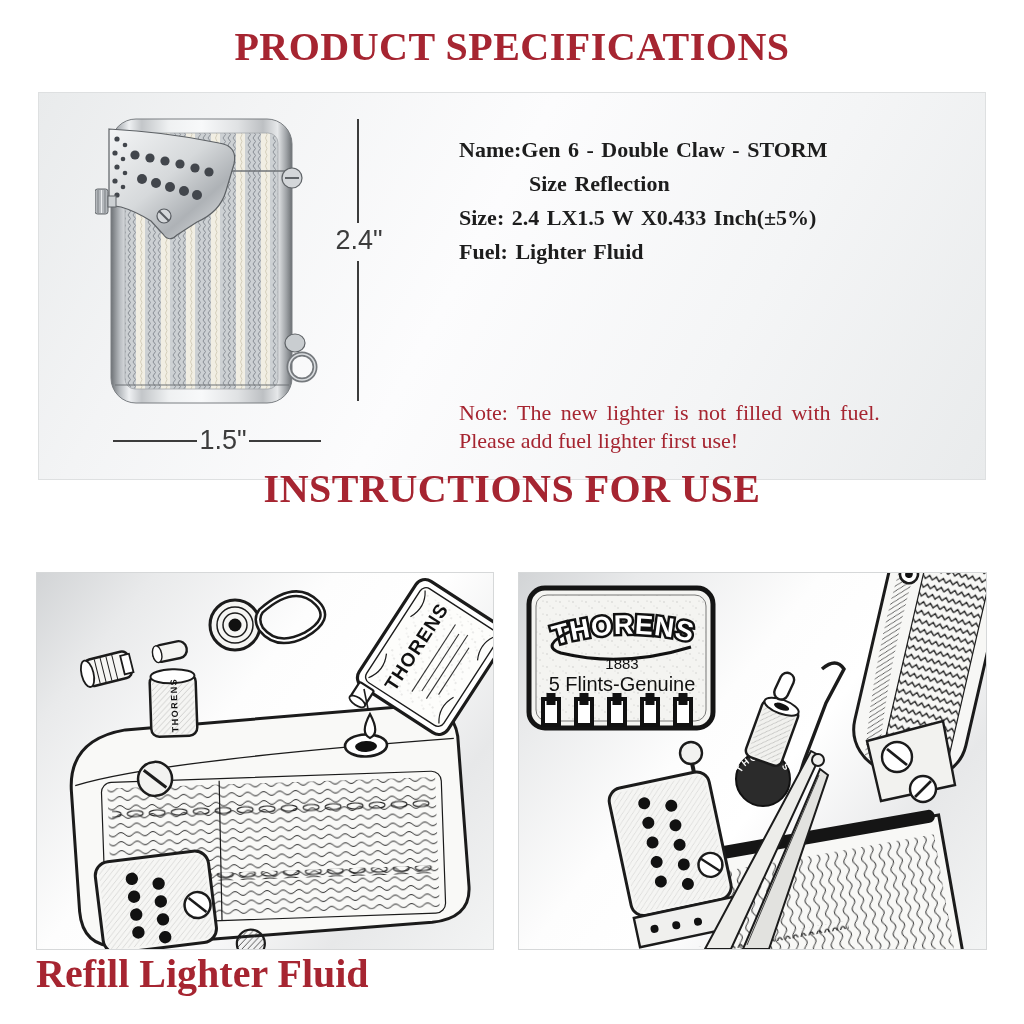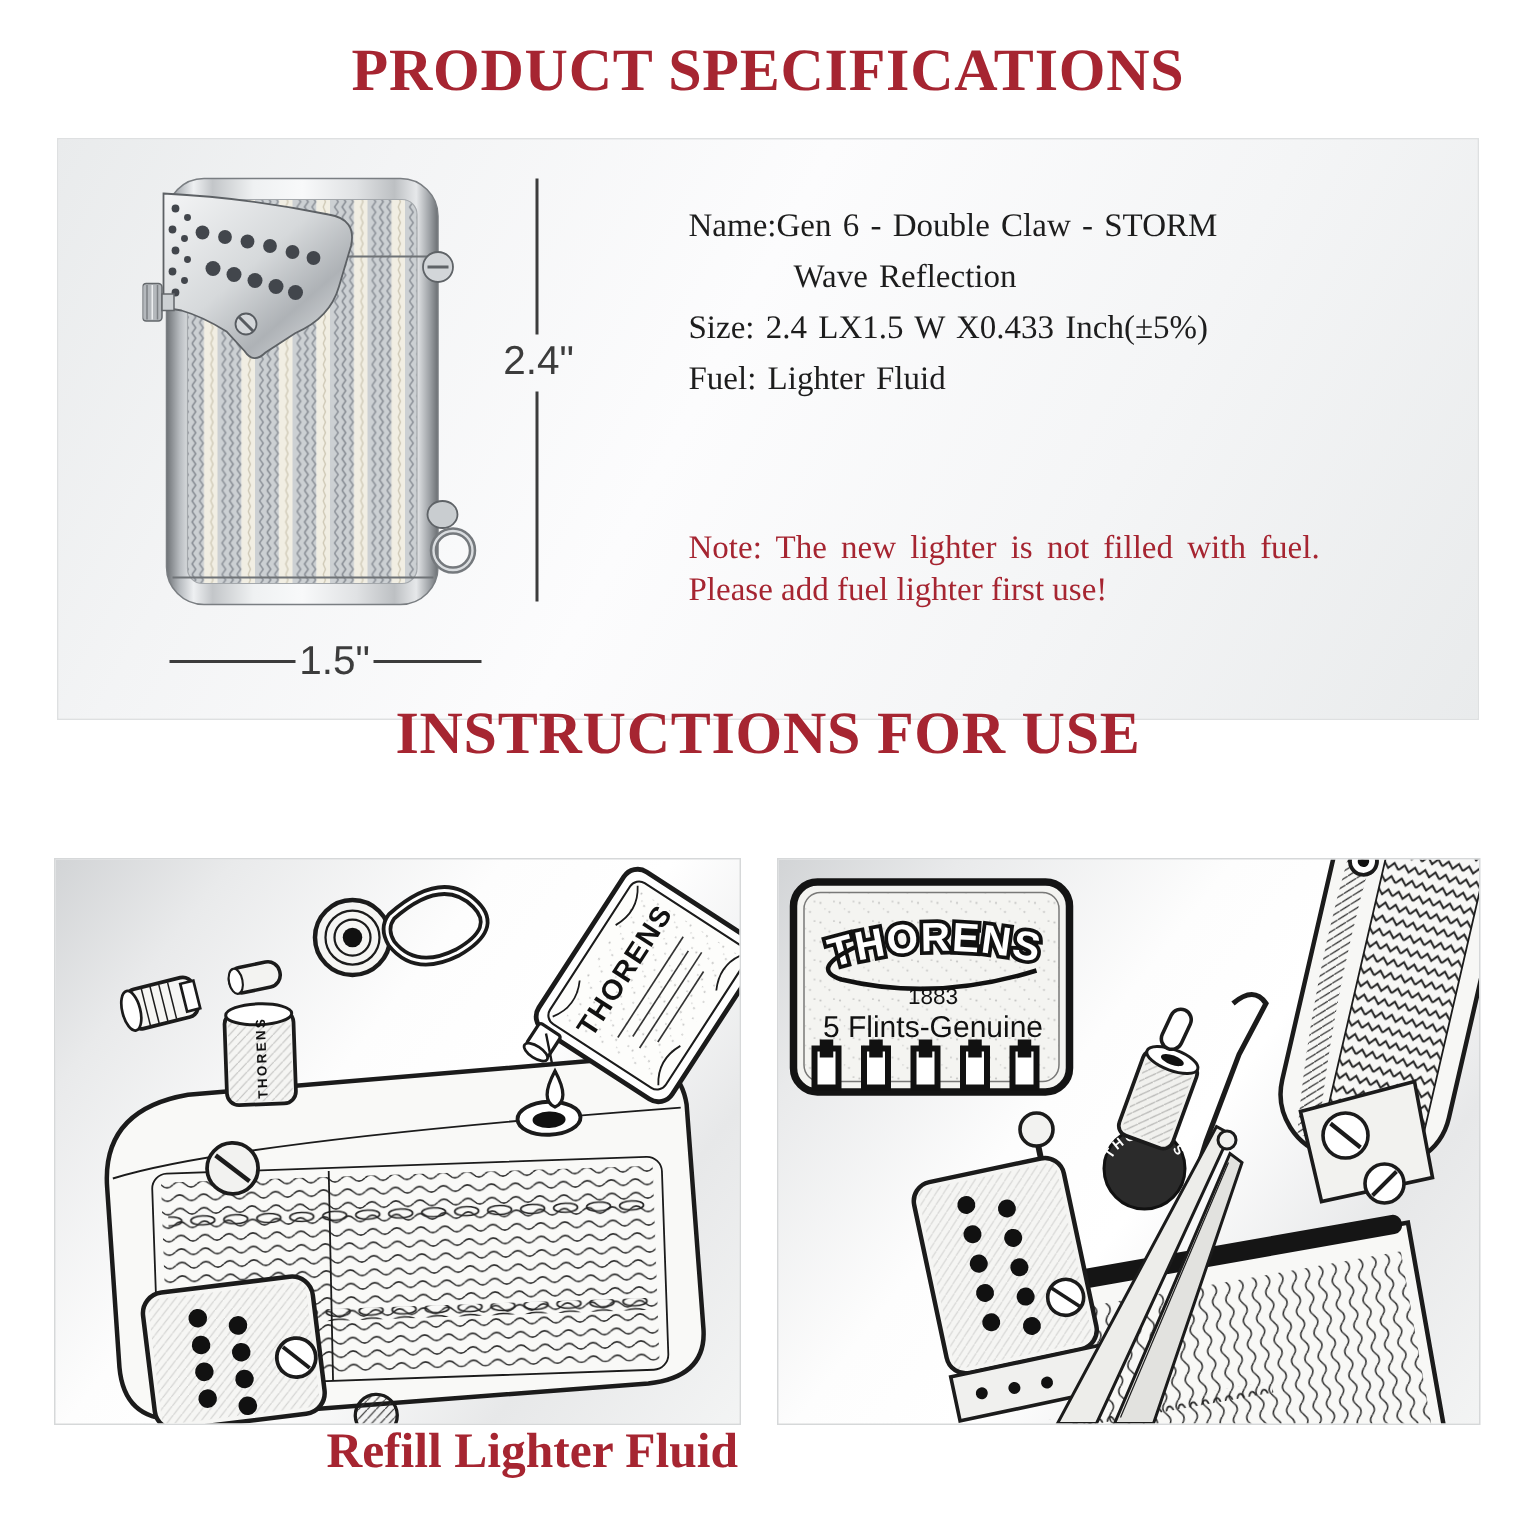--- a/index.html
+++ b/index.html
@@ -11,29 +11,29 @@
   #title-specs{top:26px;}
   #title-instr{top:468px;}
   .panel{position:absolute;overflow:hidden;}
   .spec-panel{left:38px;top:92px;width:946px;height:386px;
     background:linear-gradient(118deg,#e9ebec 0%,#f3f4f5 20%,#fcfcfd 45%,#f4f5f6 72%,#e9ebec 100%);
     border:1px solid #dee0e1;}
   .instr-panel{background:linear-gradient(128deg,#d2d4d6 0%,#e9eaeb 16%,#fdfdfd 40%,#ffffff 55%,#e7e8e9 78%,#f3f4f4 100%);
     border:1px solid #d6d8d9;}
   #box-refill{left:36px;top:572px;width:456px;height:376px;}
   #box-replace{left:518px;top:572px;width:467px;height:376px;}
-  .caption{position:absolute;top:950px;text-align:right;color:#a62531;font-weight:bold;
-    font-size:33px;font-family:"Liberation Serif",serif;}
+  .caption{position:absolute;top:950px;text-align:left;color:#a62531;font-weight:bold;
+    font-size:40px;font-family:"Liberation Serif",serif;}
   #cap-refill{left:36px;width:456px;}
   #cap-replace{left:518px;width:467px;}
   
-  .spec-text{position:absolute;left:420px;top:40px;width:500px;font-size:22px;line-height:34px;color:#1d1d1d;word-spacing:2px;}
+  .spec-text{position:absolute;left:420px;top:40px;width:500px;font-size:22px;line-height:34px;color:#1d1d1d;word-spacing:2px;font-weight:bold;}
   .spec-indent{padding-left:70px;}
   .note{position:absolute;left:420px;top:258px;width:496px;font-size:22px;line-height:28px;color:#a62531;}
-  .note-l1{word-spacing:4px;}
+  .note-l1{word-spacing:4px;margin-top:48px;}
   
   .dim-line{position:absolute;background:#3c3c3c;}
   .dim-label{position:absolute;font-family:"Liberation Sans",sans-serif;color:#3c3c3c;font-size:27px;text-align:center;}
   #dimv-1{left:318px;top:26px;width:2px;height:104px;}
   #dimv-2{left:318px;top:168px;width:2px;height:140px;}
   #dimv-label{left:282px;top:132px;width:76px;}
   #dimh-1{left:74px;top:347px;width:84px;height:2px;}
   #dimh-2{left:210px;top:347px;width:72px;height:2px;}
   #dimh-label{left:156px;top:332px;width:56px;}
   #product-photo{position:absolute;left:56px;top:24px;}
@@ -156,21 +156,21 @@
 
     <div class="dim-line" id="dimv-1"></div>
     <div class="dim-label" id="dimv-label">2.4"</div>
     <div class="dim-line" id="dimv-2"></div>
     <div class="dim-line" id="dimh-1"></div>
     <div class="dim-label" id="dimh-label">1.5"</div>
     <div class="dim-line" id="dimh-2"></div>
 
     <div class="spec-text">
       <div>Name:Gen 6 - Double Claw - STORM</div>
-      <div class="spec-indent">Wave Reflection</div>
+      <div class="spec-indent">Size Reflection</div>
       <div>Size: 2.4 LX1.5 W X0.433 Inch(±5%)</div>
       <div>Fuel: Lighter Fluid</div>
     </div>
     <div class="note">
       <div class="note-l1">Note: The new lighter is not filled with fuel.</div>
       <div>Please add fuel lighter first use!</div>
     </div>
   </div>
 
   <div class="sec-title" id="title-instr">INSTRUCTIONS FOR USE</div>

